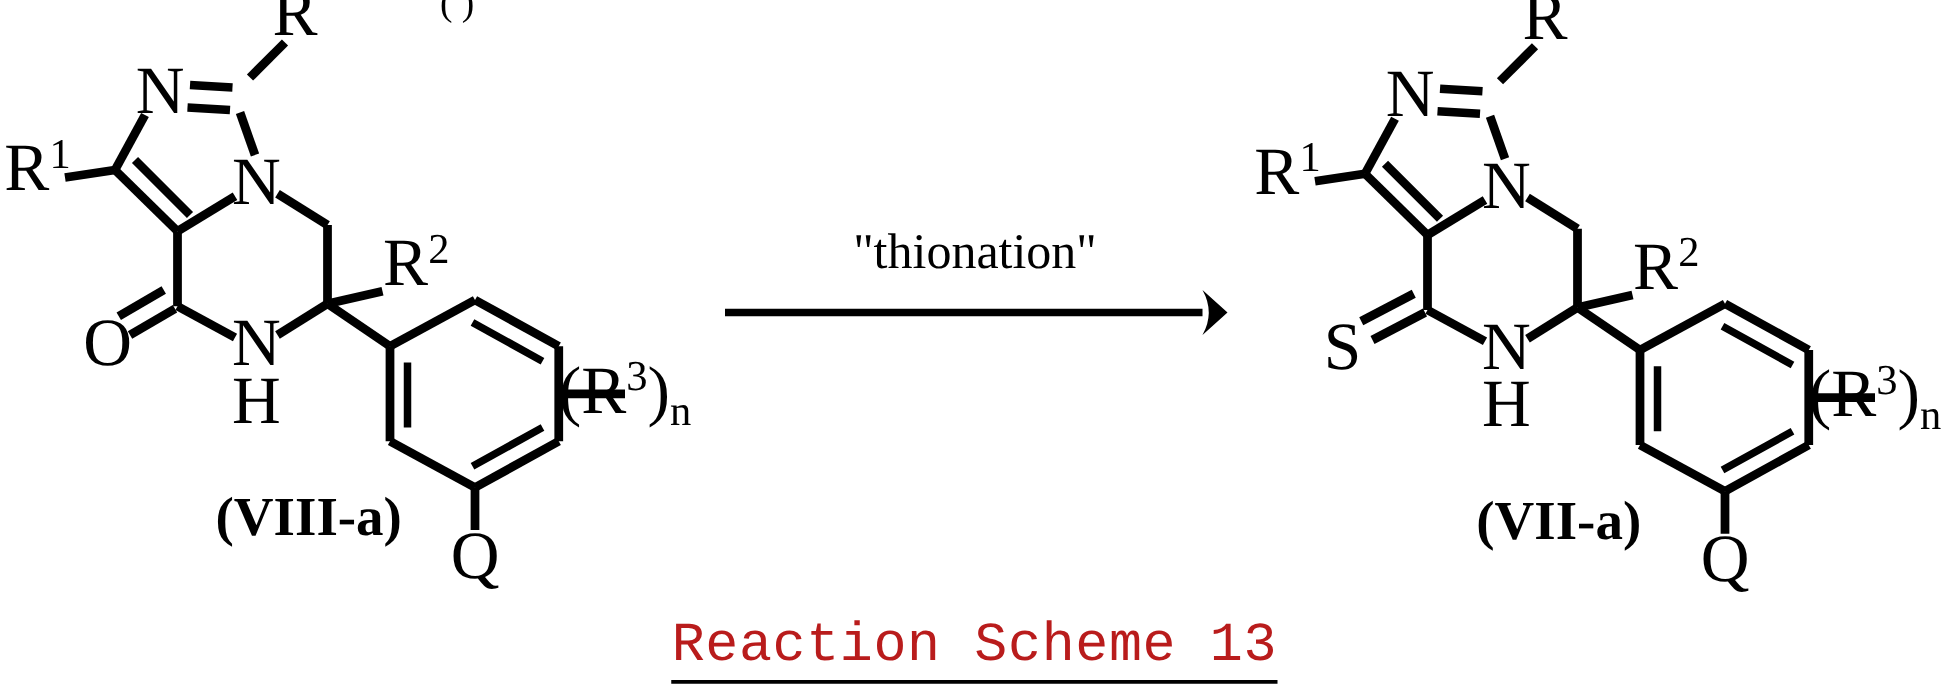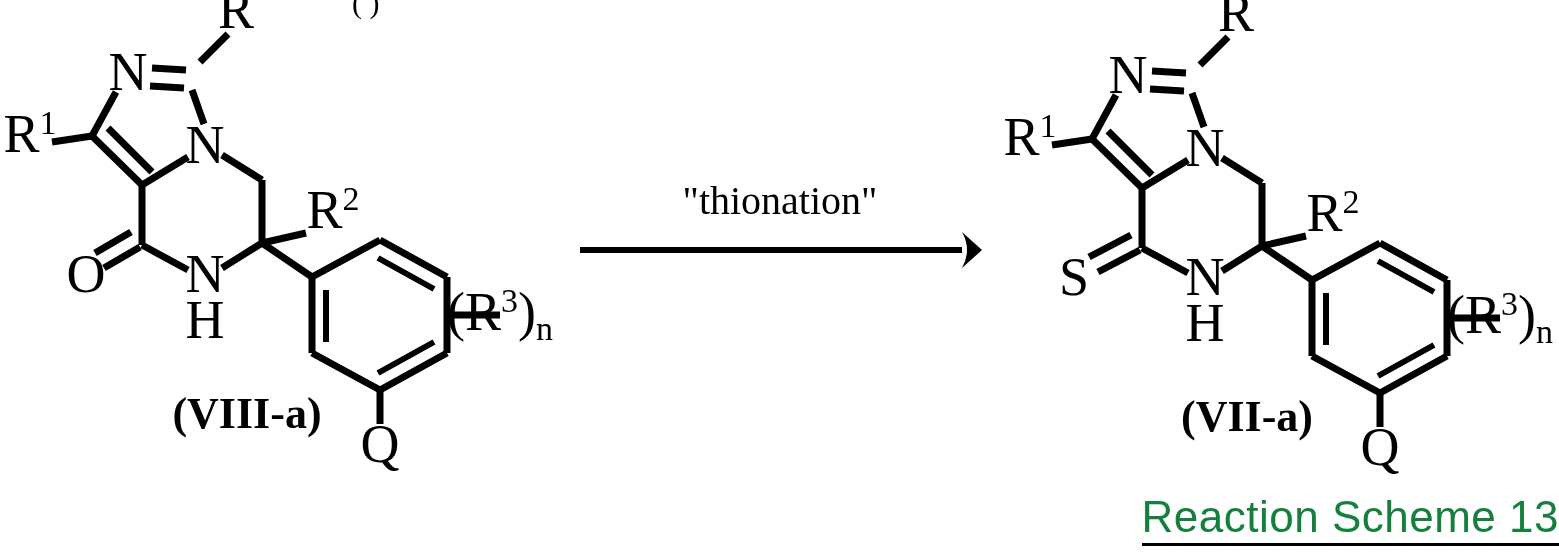--- a/index.html
+++ b/index.html
@@ -31,24 +31,24 @@
     font-size:40px;fill:#000;text-anchor:middle;
   }
   .cmpd-label{
     font-family:"Liberation Serif","DejaVu Serif",serif;
     font-size:44px;font-weight:bold;fill:#000;text-anchor:middle;
   }
   .scheme-title{
     position:absolute;
     left:0;right:0;
     top:492px;
-    text-align:right;
-    font-family:Liberation Sans, sans-serif;
+    text-align:center;
+    font-family:Liberation Mono, monospace;
     font-size:44px;
-    color:#15803d;
+    color:#b91c1c;
     letter-spacing:0.5px;
   }
   .scheme-title span{
     border-bottom:3px solid #000;
     padding-bottom:2px;
   }
   .top-frag{
     position:absolute;left:352px;top:-14px;
     font-family:"Liberation Serif","DejaVu Serif",serif;
     font-size:30px;color:#000;

